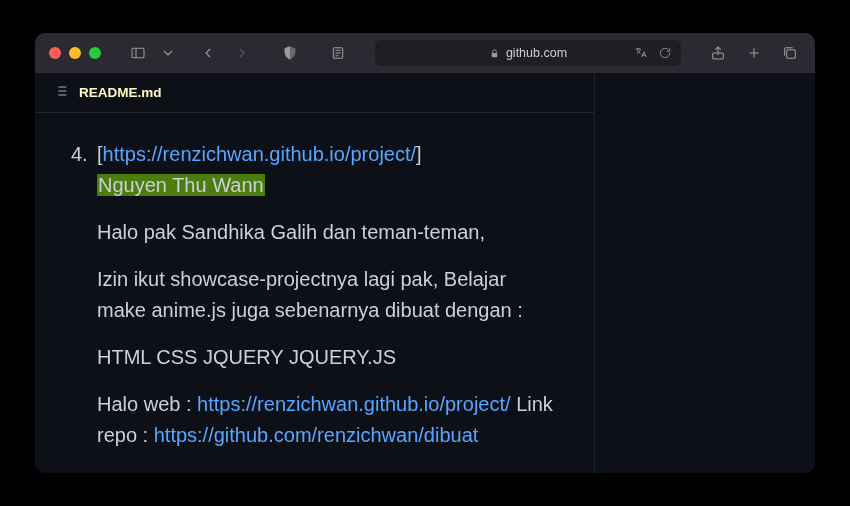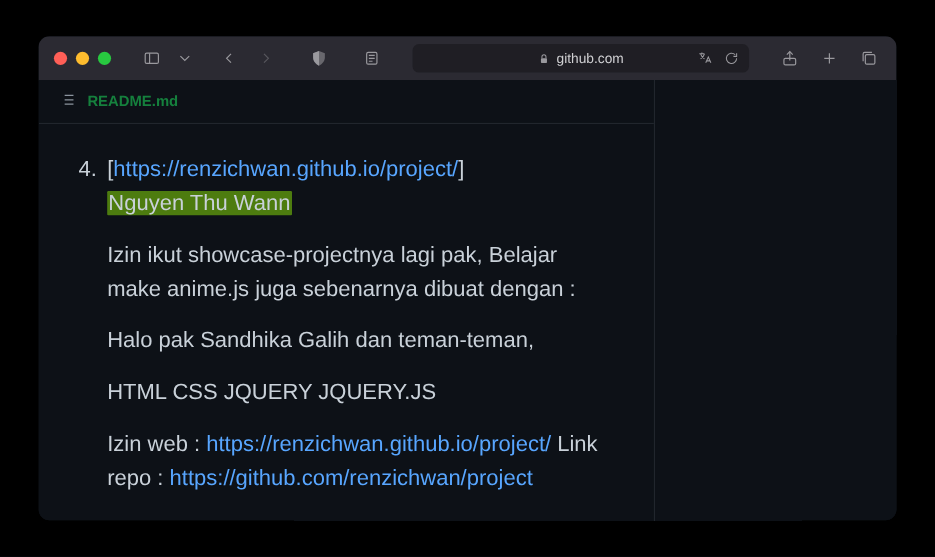--- a/index.html
+++ b/index.html
@@ -78,21 +78,21 @@
     flex: 1;
     overflow: auto;
     background: #0d1117;
   }
   .file-header {
     display: flex;
     align-items: center;
     gap: 10px;
     padding: 10px 18px;
     border-bottom: 1px solid #21262d;
-    color: #15803d;
+    color: #fef9c3;
     font-size: 13.5px;
     font-weight: 600;
   }
   .file-header svg { width: 16px; height: 16px; stroke: #8b949e; fill: none; stroke-width: 1.8; }
   .readme-body {
     padding: 26px 34px 26px 34px;
     color: #c9d1d9;
     font-size: 20px;
     line-height: 1.55;
     max-width: 560px;
@@ -241,25 +241,25 @@
           <span>README.md</span>
         </div>
 
         <div class="readme-body">
           <ol class="custom">
             <li data-num="4">
               <div>
                 <span>[</span><a class="link">https://renzichwan.github.io/project/</a><span>]</span><br>
                 <span class="highlight">Nguyen Thu Wann</span>
               </div>
+              <div class="para">Halo pak Sandhika Galih dan teman-teman,</div>
               <div class="para">Izin ikut showcase-projectnya lagi pak, Belajar make anime.js juga sebenarnya dibuat dengan :</div>
-              <div class="para">Halo pak Sandhika Galih dan teman-teman,</div>
               <div class="para">HTML CSS JQUERY JQUERY.JS</div>
               <div class="para">
-                <span>Izin web : </span><a class="link">https://renzichwan.github.io/project/</a><span> Link repo : </span><a class="link">https://github.com/renzichwan/project</a>
+                <span>Halo web : </span><a class="link">https://renzichwan.github.io/project/</a><span> Link repo : </span><a class="link">https://github.com/renzichwan/dibuat</a>
               </div>
             </li>
           </ol>
         </div>
       </div>
       <div class="side-col"></div>
     </div>
   </div>
 </div>
 

